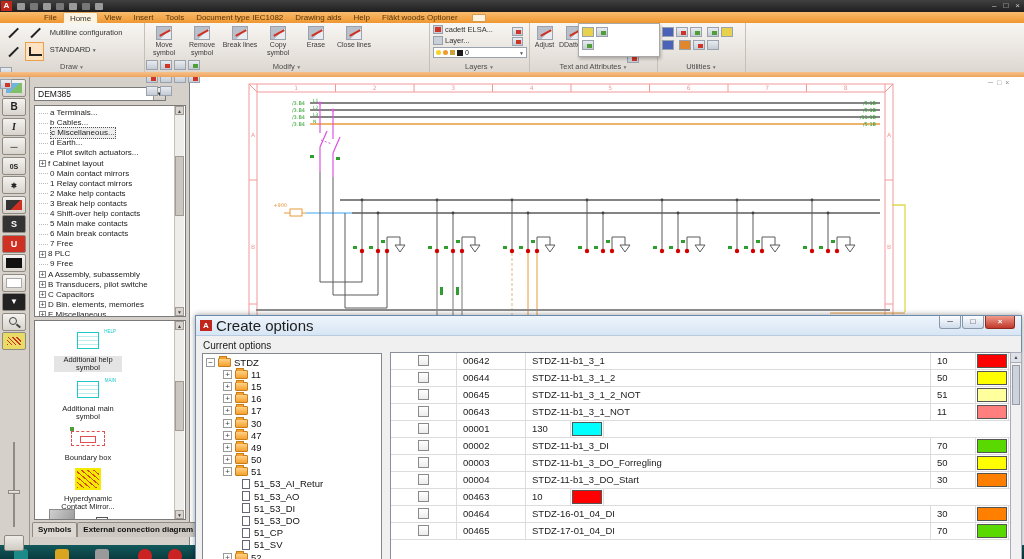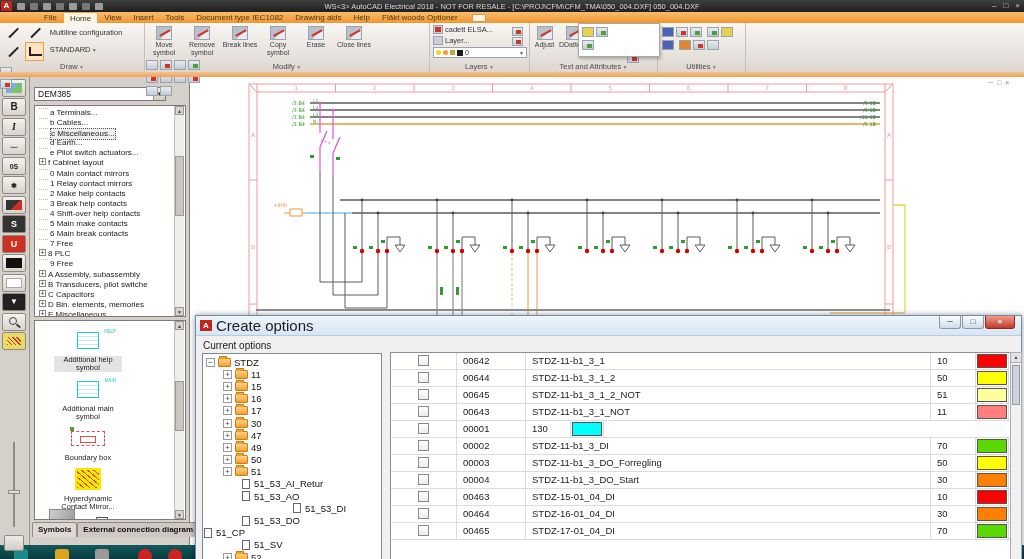--- a/index.html
+++ b/index.html
@@ -100,21 +100,21 @@
 #vslider{position:absolute;left:13px;top:365px;width:2px;height:85px;background:#8f8a82}
 #vslider .handle{position:absolute;left:-5px;top:48px;width:12px;height:4px;background:linear-gradient(#f4f2ef,#cfcbc4);border:1px solid #8f8a82}
 #lbottom-btn{position:absolute;left:4px;top:458px;width:20px;height:16px;background:linear-gradient(#efece8,#d0ccc5);border:1px solid #8f8a82;border-radius:2px}
 
 
 #sidebar{position:absolute;left:30px;top:77px;width:160px;height:468px;background:#d5d1ca;border-right:1px solid #808080;z-index:5}
 #combo{position:absolute;left:4px;top:10px;width:132px;height:14px;background:#fff;border:1px solid #7a7a7a;display:flex;align-items:center}
 #combo .cv{flex:1;font-size:8.5px;padding-left:3px;color:#111}
 #combo .ca{width:12px;height:12px;background:linear-gradient(#f2f0ed,#cfccc5);border-left:1px solid #9a958d;font-size:6px;text-align:center;line-height:12px;color:#333}
 #side-tree{position:absolute;left:4px;top:28px;width:152px;height:212px;background:#fff;border:1px solid #7a7a7a;overflow:hidden;padding:2px 12px 0 4px}
-.str{height:10.1px;line-height:10px;font-size:8px;color:#1a1a1a;white-space:nowrap;display:flex;align-items:flex-start}
+.str{height:10.1px;line-height:10px;font-size:8px;color:#1a1a1a;white-space:nowrap;display:flex;align-items:center}
 .str .exp{width:7px;height:7px;border:1px solid #888;background:#fff;font-size:7px;line-height:5px;text-align:center;margin-right:2px;flex:none;color:#333}
 .str .pad{width:9px;flex:none;border-top:1px dotted #bbb;margin-right:2px}
 .str .lbl.sel{border:1px dotted #555;background:#eee}
 #side-tree-sb,.vsb{position:absolute;right:1px;top:1px;bottom:1px;width:10px;background:#efede9;border-left:1px solid #c5c1ba}
 .vsb .ar{height:9px;background:#d8d4cd;border:1px solid #a09b93;font-size:5px;text-align:center;line-height:8px;color:#444}
 .vsb .ar.dn{position:absolute;bottom:0;left:0;right:0}
 .vsb .th{position:absolute;left:0;right:0;background:#cbc7c0;border:1px solid #a09b93}
 
 
 #palette{position:absolute;left:4px;top:243px;width:152px;height:200px;background:#fff;border:1px solid #7a7a7a;overflow:hidden}
@@ -186,21 +186,20 @@
 
 <div id="titlebar">
   <div id="acad-logo">A</div>
   <div class="qa"></div>
   <div class="qa alt"></div>
   <div class="qa"></div>
   <div class="qa alt"></div>
   <div class="qa"></div>
   <div class="qa alt"></div>
   <div class="qa"></div>
-  <div id="win-title">WS&lt;3&gt; AutoCAD Electrical 2018 - NOT FOR RESALE - [C:\PROJ\CFM\CFM_TMA\050_004.DXF]   050_004.DXF</div>
   <div id="win-ctrls">
     <span>–</span>
     <span>□</span>
     <span>×</span>
   </div>
 </div>
 
 <div id="tabbar">
   <div id="rtabs" style="display:flex">
       <div class="rtab">File</div>
@@ -707,29 +706,29 @@
         <span>51</span>
       </div>
       <div class="dtr" style="padding-left: 38px;">
         <div class="leafic"></div>
         <span>51_53_AI_Retur</span>
       </div>
       <div class="dtr" style="padding-left: 38px;">
         <div class="leafic"></div>
         <span>51_53_AO</span>
       </div>
-      <div class="dtr" style="padding-left: 54px; justify-content: center;">
+      <div class="dtr" style="padding-left: 38px;">
         <div class="leafic"></div>
         <span>51_53_DI</span>
       </div>
       <div class="dtr" style="padding-left: 38px;">
         <div class="leafic"></div>
         <span>51_53_DO</span>
       </div>
-      <div class="dtr" style="">
+      <div class="dtr" style="padding-left: 38px;">
         <div class="leafic"></div>
         <span>51_CP</span>
       </div>
       <div class="dtr" style="padding-left: 38px;">
         <div class="leafic"></div>
         <span>51_SV</span>
       </div>
       <div class="dtr" style="padding-left: 20px;">
         <div class="exp">+</div>
         <div class="fold"></div>
@@ -823,21 +822,20 @@
           <div class="td c-cidx">30</div>
           <div class="td c-colo swc">
             <div class="sw" style="background: rgb(255, 127, 0);"></div>
           </div>
         </div>
         <div class="trw">
           <div class="td c-active">
             <div class="cb"></div>
           </div>
           <div class="td c-id">00463</div>
-          <div class="td c-name">STDZ-15-01_04_DI</div>
           <div class="td c-cidx">10</div>
           <div class="td c-colo swc">
             <div class="sw" style="background: rgb(255, 0, 0);"></div>
           </div>
         </div>
         <div class="trw">
           <div class="td c-active">
             <div class="cb"></div>
           </div>
           <div class="td c-id">00464</div>

